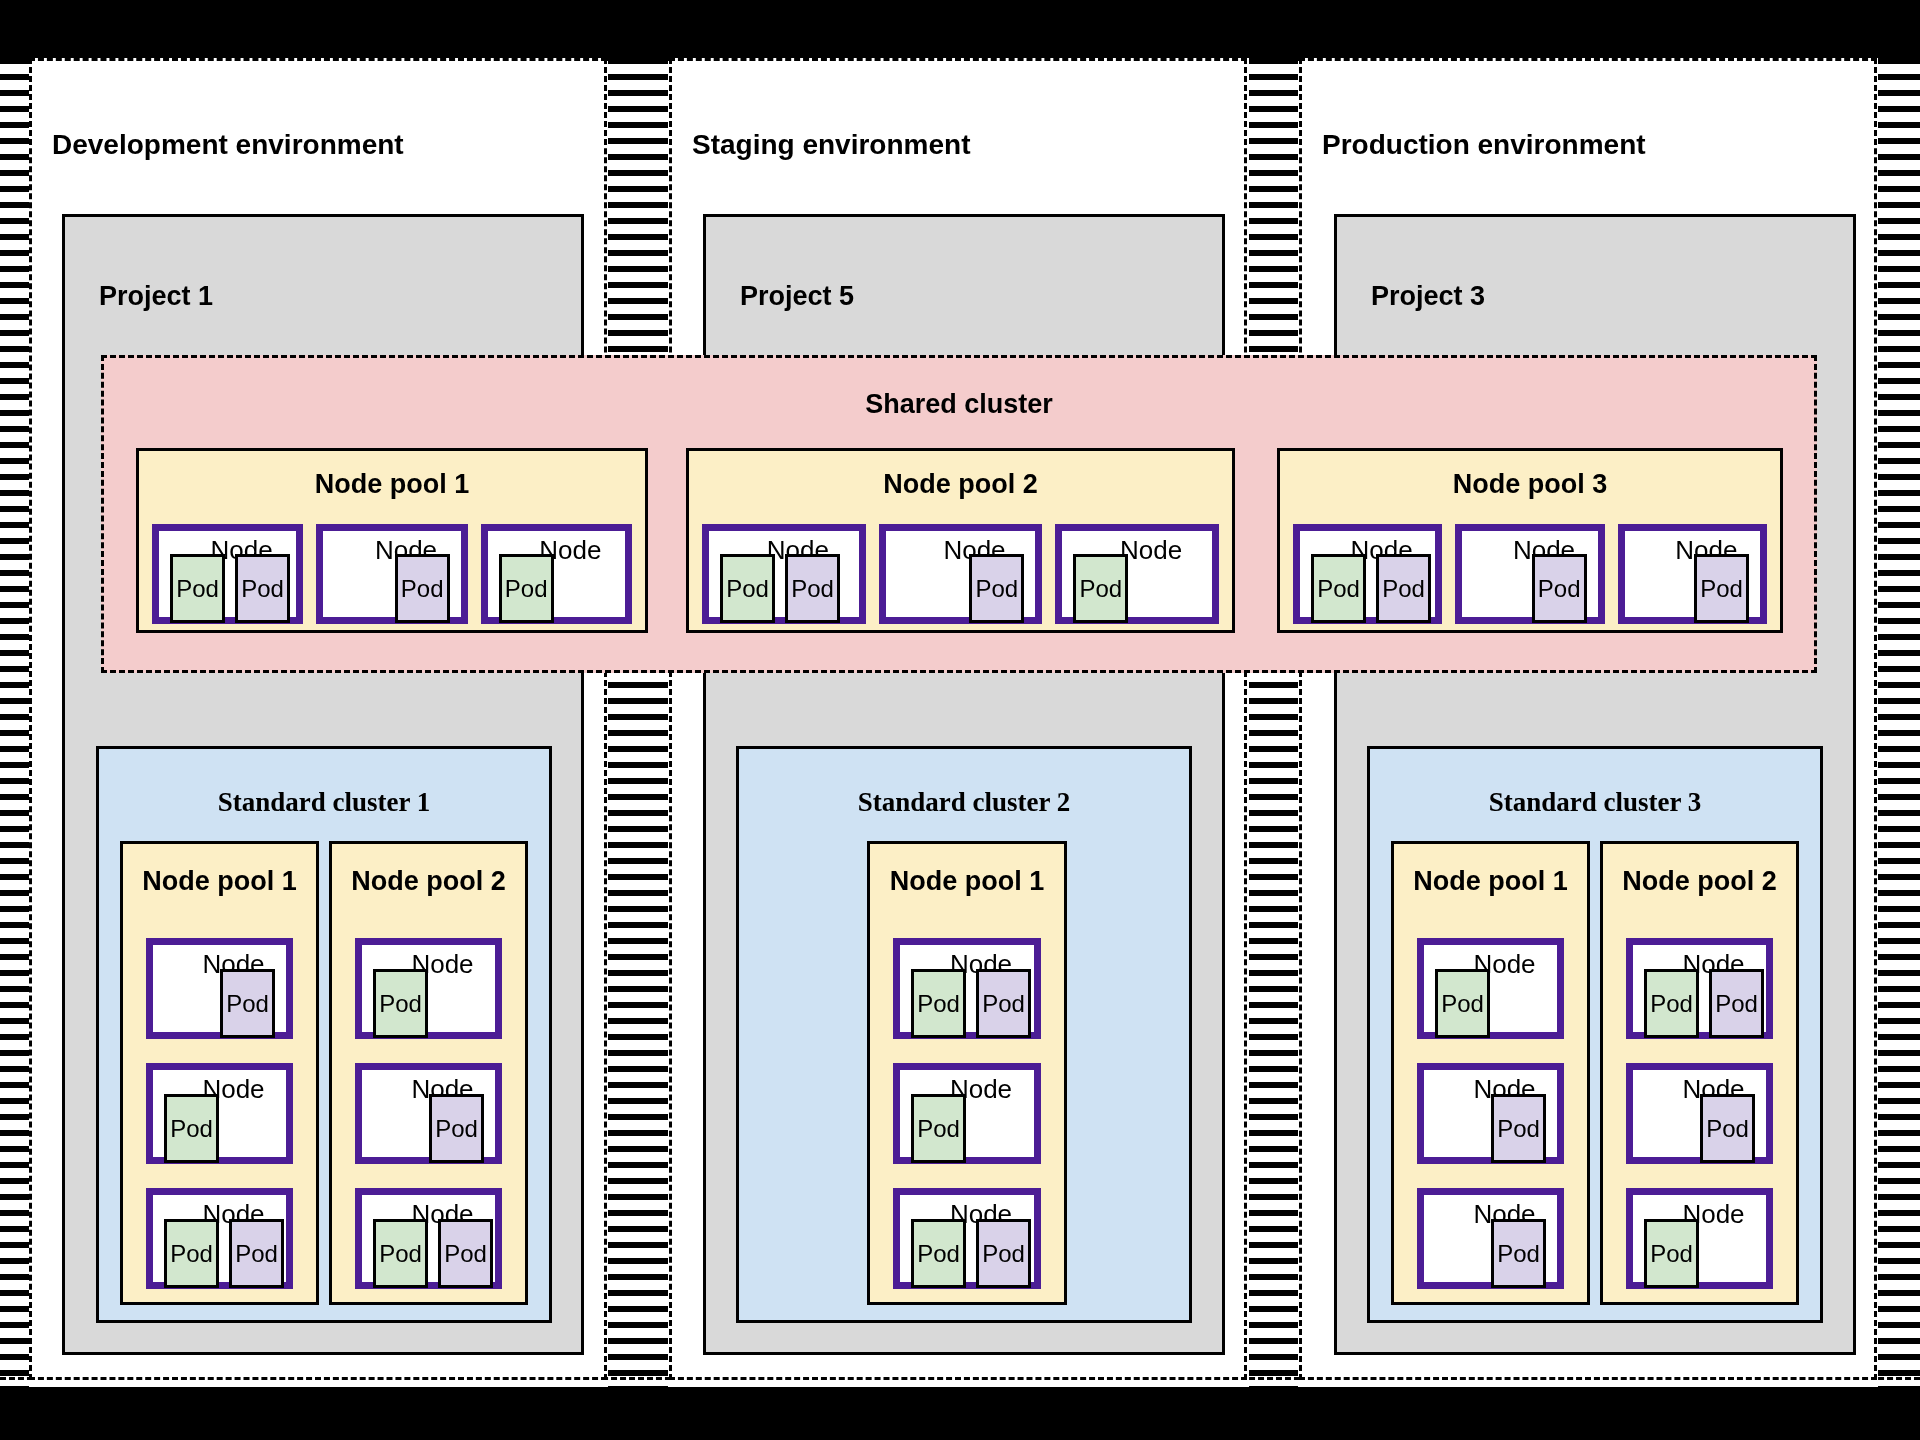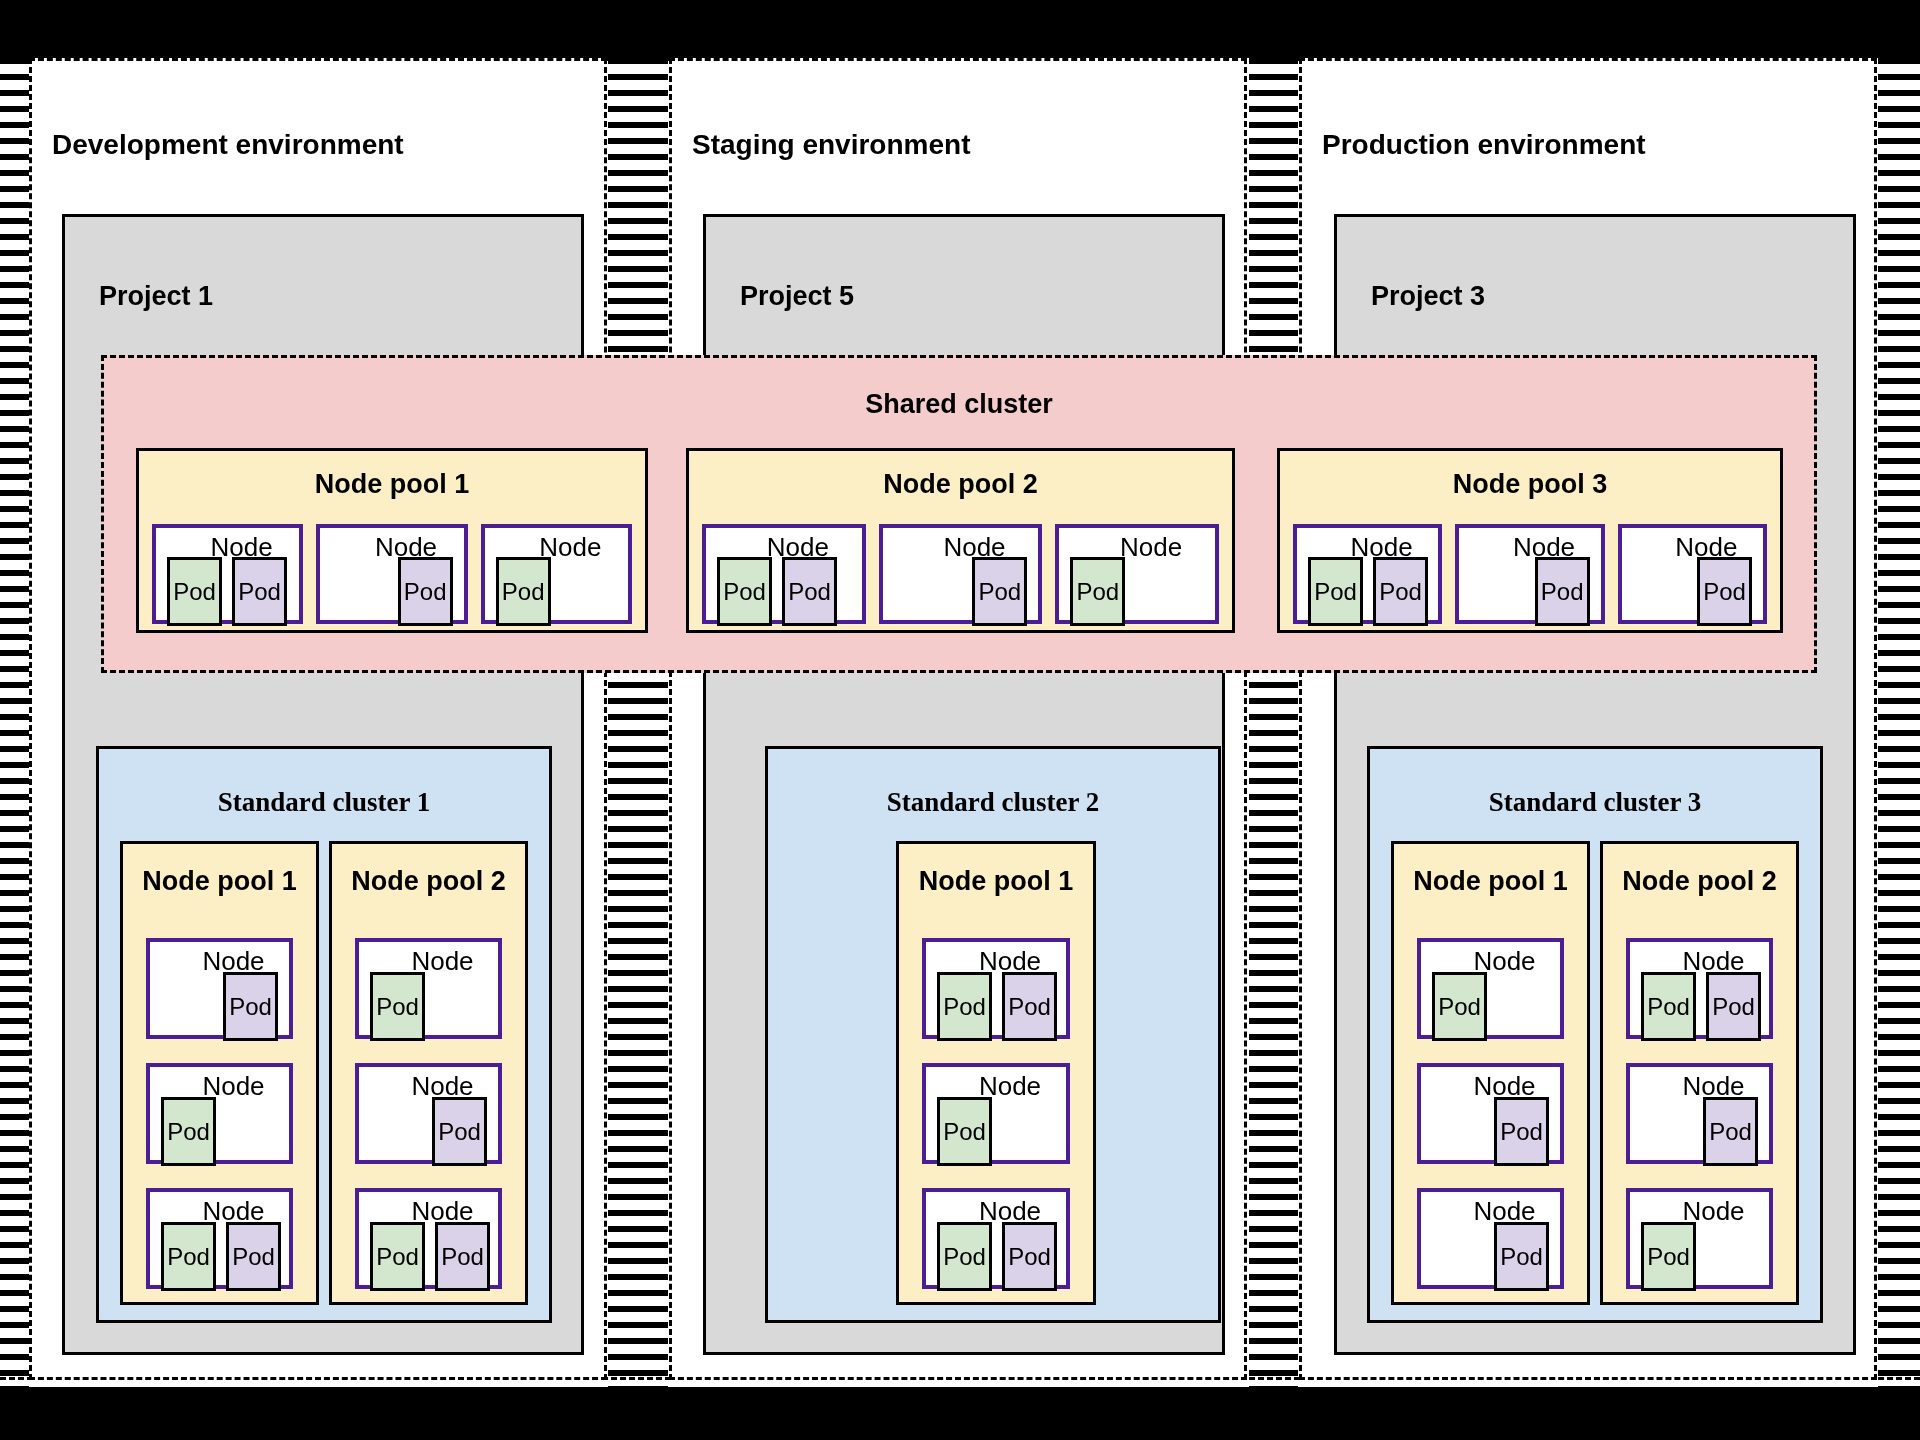--- a/index.html
+++ b/index.html
@@ -29,32 +29,32 @@
   .project-title{position:absolute;top:52px;left:34px;font-size:27px;font-weight:bold;margin-top:12px;}
   .shared{position:absolute;left:101px;top:320px;width:1716px;height:318px;background:#f4cccc;
           border:3px dashed #000;box-sizing:border-box;z-index:6;margin-top:35px;}
   .shared-title{position:absolute;top:31px;left:0;width:100%;text-align:center;
                 font-size:27px;font-weight:bold;}
   .spool{position:absolute;top:90px;height:185px;background:#fcefc6;border:3px solid #000;
          box-sizing:border-box;z-index:7;}
   .sp1{left:32px;width:512px;} .sp2{left:582px;width:549px;} .sp3{left:1173px;width:506px;}
   .spool-title{text-align:center;margin-top:18px;font-size:27px;font-weight:bold;}
   .snode-row{position:absolute;left:13px;right:13px;top:73px;height:100px;display:flex;gap:13px;}
-  .node{position:relative;background:#fff;border:4px solid #4c1d95;box-sizing:border-box;flex:1;padding-left:28px;}
+  .node{position:relative;background:#fff;border:7px solid #4c1d95;box-sizing:border-box;flex:1;padding-left:28px;}
   .node-label{text-align:center;margin-top:4px;font-size:26px;}
   .pod-row{position:absolute;left:11px;right:11px;bottom:8px;height:55px;display:flex;gap:10px;}
   .pod-row.right{justify-content:flex-end;}
   .pod-row.left{justify-content:flex-start;}
   .pod{width:55px;height:69px;border:3px solid #000;box-sizing:border-box;display:flex;
        align-items:center;justify-content:center;font-size:24px;flex:none;}
   .pod.green{background:#d2e7ce;}
   .pod.purple{background:#d9d2e9;}
   .bcluster{position:absolute;top:746px;height:577px;background:#cfe2f3;border:3px solid #000;
             box-sizing:border-box;z-index:4;}
-  .bc1{left:96px;width:456px;} .bc2{left:736px;width:456px;margin-left:29px;} .bc3{left:1367px;width:456px;}
+  .bc1{left:96px;width:456px;} .bc2{left:736px;width:456px;} .bc3{left:1367px;width:456px;}
   .bcluster-title{text-align:center;margin-top:38px;font-size:27px;font-weight:bold;font-family:Liberation Serif, serif;}
   .bpool{position:absolute;top:92px;height:464px;background:#fcefc6;border:3px solid #000;
          box-sizing:border-box;}
   .bpool.pleft{left:21px;width:199px;}
   .bpool.pright{right:21px;width:199px;}
   .bpool.pcenter{left:128px;width:200px;}
   .bpool-title{text-align:center;margin-top:22px;font-size:27px;font-weight:bold;white-space:nowrap;}
   .bnode-stack{position:absolute;top:94px;left:23px;right:23px;display:flex;
                flex-direction:column;gap:24px;}
   .bnode{height:101px;flex:none;}

